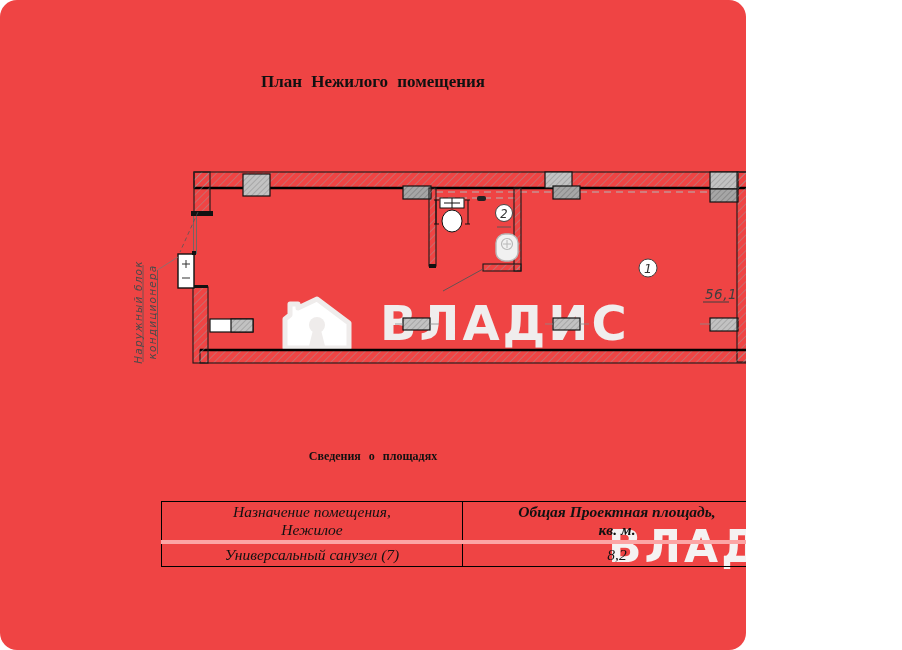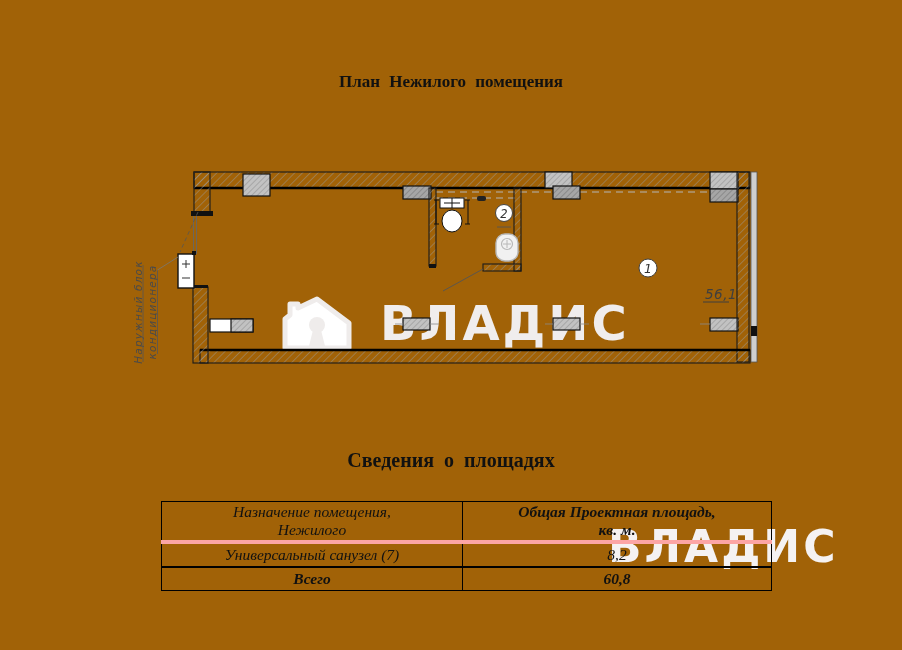--- a/index.html
+++ b/index.html
@@ -1,21 +1,21 @@
 <!DOCTYPE html>
 <html><head>
 <meta charset="utf-8">
 <style>
   html,body{margin:0;padding:0;background:#fff;}
-  .page{position:relative;width:902px;height:650px;background:#a16207;overflow:hidden;
-        font-family:"Liberation Serif",serif;}
+  .page{position:relative;width:746px;height:650px;background:#ef4444;overflow:hidden;
+        font-family:"Liberation Serif",serif;border-radius:17px;}
   .doc-title{position:absolute;left:0;right:0;top:72px;text-align:center;
              font-size:17px;font-weight:bold;word-spacing:5px;color:#111;}
   .areas-title{position:absolute;left:0;right:0;top:449px;text-align:center;
-               font-size:20px;font-weight:bold;word-spacing:5px;color:#111;}
+               font-size:12px;font-weight:bold;word-spacing:5px;color:#111;}
   .plan-svg{position:absolute;left:130px;top:158px;z-index:1;}
   .wm2{position:absolute;left:608px;top:521px;z-index:0;
        font-family:"DejaVu Sans",sans-serif;font-weight:bold;font-size:44px;
        letter-spacing:3px;color:#f5f2f2;white-space:nowrap;}
   .areas-table-wrap{position:absolute;left:161px;top:501px;z-index:2;}
   table.areas{border-collapse:collapse;table-layout:fixed;width:592px;background:transparent;}
   table.areas td{border:1px solid #000;text-align:center;vertical-align:middle;
                  font-style:italic;font-size:15.5px;color:#111;padding:0 4px;background:transparent;}
   table.areas .c1{width:292px;}
   table.areas .c2{width:300px;}
@@ -180,32 +180,28 @@
   </svg>
 
   <div class="areas-title">Сведения о площадях</div>
 
   <div class="areas-table-wrap">
     <table class="areas">
       <tbody>
         <tr class="hdr">
           <td class="c1">
             <span>Назначение помещения,</span><br>
-            <span>Нежилого</span>
+            <span>Нежилое</span>
           </td>
           <td class="c2 bold-it">
             <span>Общая Проектная площадь,</span><br>
             <span>кв. м.</span>
           </td>
         </tr>
         <tr class="r2">
           <td class="c1">Универсальный санузел (7)</td>
           <td class="c2">8,2</td>
         </tr>
-        <tr class="total">
-          <td class="c1">Всего</td>
-          <td class="c2">60,8</td>
-        </tr>
       </tbody>
     </table>
   </div>
 
 </div>
 
 </body></html>

